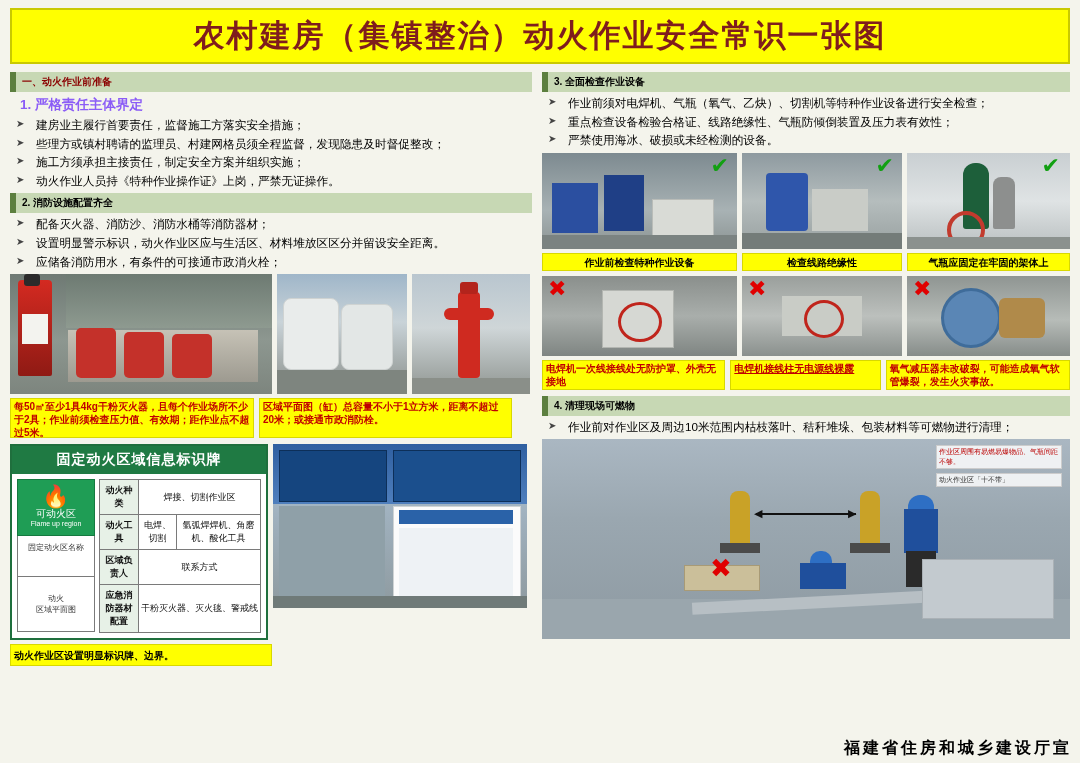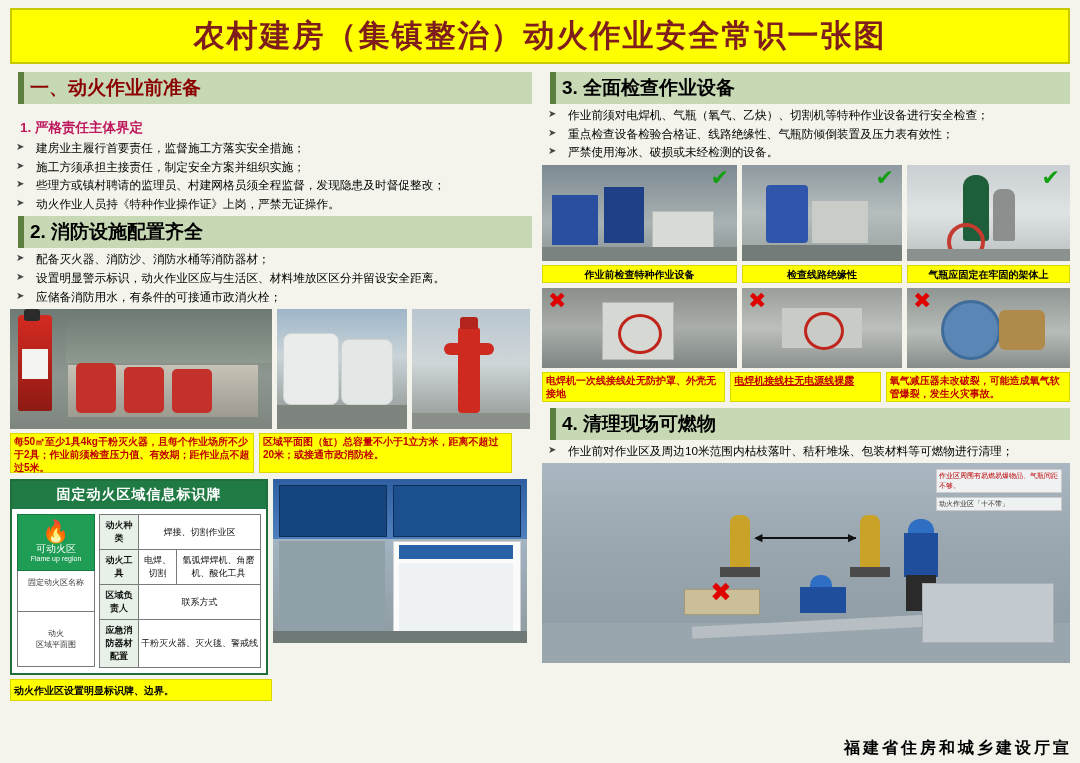--- a/index.html
+++ b/index.html
@@ -34,28 +34,27 @@
   
   .cols{display:flex;gap:10px;height:688px;}
   .col-left{width:522px;position:relative;}
   .col-right{width:528px;position:relative;}
 
   .sec-head{
     background:#c7d8b4;
     border-left:6px solid #5c7f3f;
     padding:3px 6px;
     font-weight:bold;
-    font-size:19px;
+    font-size:10px;
     color:#8b0000;
     margin-bottom:3px;
-    margin-left:8px;
   }
   .sec-head.plain{color:#000;}
   .sub{
-    font-size:13.5px;font-weight:bold;color:#be185d;margin:15px 0 3px 10px;
+    font-size:13.5px;font-weight:bold;color:#8b5cf6;margin:4px 0 3px 10px;
   }
   ul.bl{list-style:none;margin:0 0 4px 0;padding:0;}
   ul.bl li{
     font-size:11.7px;color:#000;line-height:1.42;
     padding-left:26px;position:relative;margin-bottom:2px;
   }
   ul.bl li:before{
     content:"\27A4";position:absolute;left:6px;top:0;color:#444;font-size:10px;
   }
 
@@ -133,22 +132,22 @@
 
   <div class="cols">
 
     <div class="col-left">
 
       <div class="sec-head">一、动火作业前准备</div>
 
       <div class="sub">1. 严格责任主体界定</div>
       <ul class="bl">
         <li>建房业主履行首要责任，监督施工方落实安全措施；</li>
+        <li>些理方或镇村聘请的监理员、村建网格员须全程监督，发现隐患及时督促整改；</li>
         <li>施工方须承担主接责任，制定安全方案并组织实施；</li>
-        <li>些理方或镇村聘请的监理员、村建网格员须全程监督，发现隐患及时督促整改；</li>
         <li>动火作业人员持《特种作业操作证》上岗，严禁无证操作。</li>
       </ul>
 
       <div class="sec-head plain">2. 消防设施配置齐全</div>
       <ul class="bl">
         <li>配备灭火器、消防沙、消防水桶等消防器材；</li>
         <li>设置明显警示标识，动火作业区应与生活区、材料堆放区区分并留设安全距离。</li>
         <li>应储备消防用水，有条件的可接通市政消火栓；</li>
       </ul>
 

